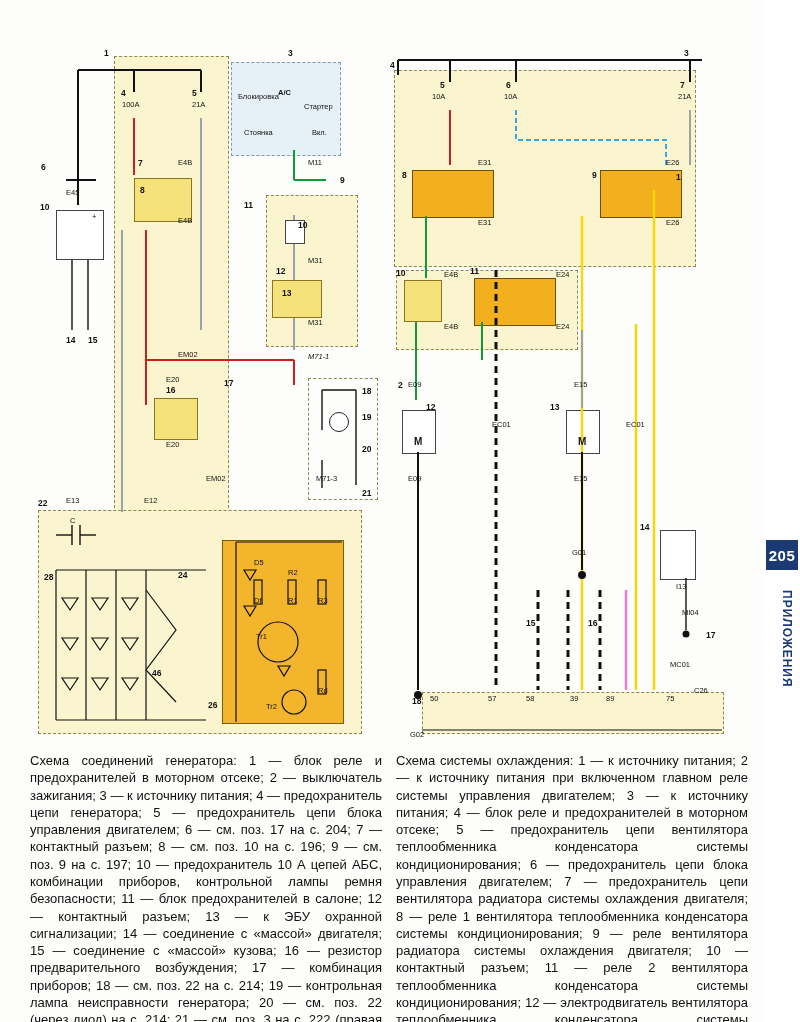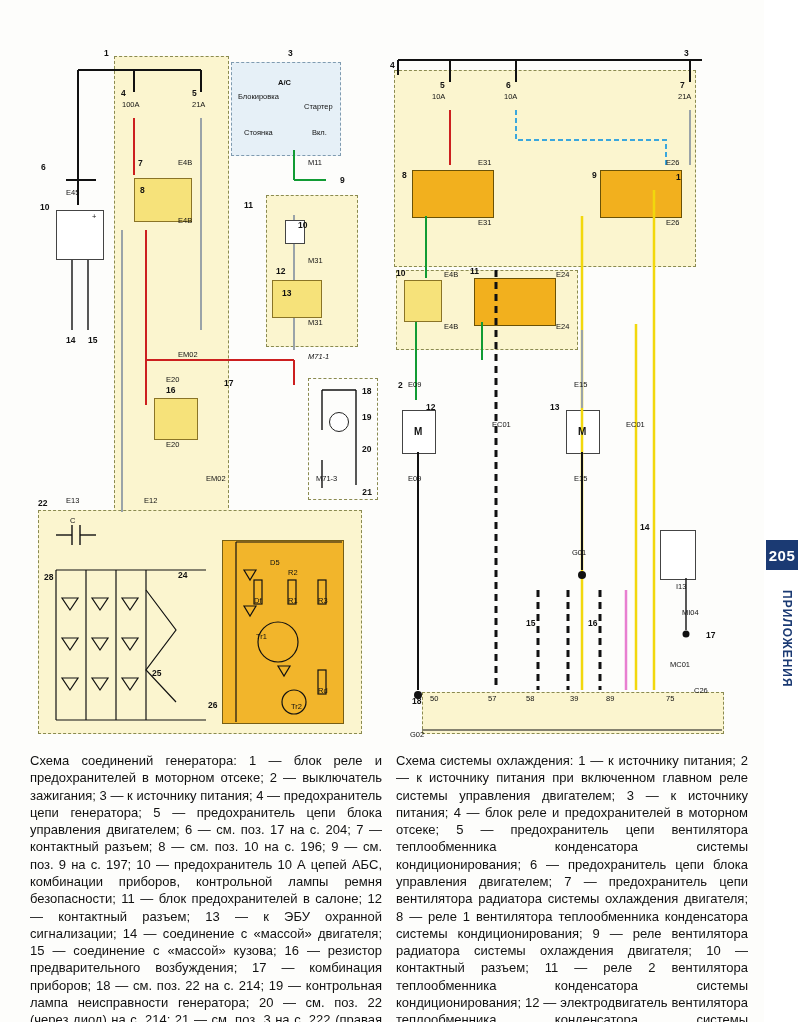--- a/index.html
+++ b/index.html
@@ -55,21 +55,21 @@
   }
   .box-lyellow{
     position:absolute;background:#f6e27a;border:1px solid #8a7426;
   }
   .box-white{
     position:absolute;background:#ffffff;border:1px solid #444;
   }
   .lbl{
     position:absolute;font-size:7.5px;color:#111;white-space:nowrap;
   }
-  .lbl.b{font-weight:bold;}
+  .lbl.b{font-weight:bold;margin-top:10px;}
   .num{
     position:absolute;font-size:8.5px;font-weight:bold;color:#111;
   }
   .circle{
     position:absolute;border:1px solid #222;border-radius:50%;background:#fff;
   }
   svg{position:absolute;left:0;top:0;overflow:visible;}
 </style>
 </head>
 <body>
@@ -193,25 +193,25 @@
       <div class="num" style="left:272px;top:190px;">10</div>
       <div class="num" style="left:250px;top:236px;">12</div>
       <div class="num" style="left:256px;top:258px;">13</div>
       <div class="num" style="left:40px;top:305px;">14</div>
       <div class="num" style="left:62px;top:305px;">15</div>
       <div class="num" style="left:140px;top:355px;">16</div>
       <div class="num" style="left:198px;top:348px;">17</div>
       <div class="num" style="left:336px;top:356px;">18</div>
       <div class="num" style="left:336px;top:382px;">19</div>
       <div class="num" style="left:336px;top:414px;">20</div>
-      <div class="num" style="left:336px;top:458px;font-family:Liberation Mono, monospace;">21</div>
+      <div class="num" style="left:336px;top:458px;">21</div>
       <div class="num" style="left:12px;top:468px;">22</div>
       <div class="num" style="left:18px;top:542px;">28</div>
       <div class="num" style="left:152px;top:540px;">24</div>
-      <div class="num" style="left:126px;top:638px;">25</div>
+      <div class="num" style="left:126px;top:638px;">46</div>
       <div class="num" style="left:182px;top:670px;">26</div>
 
       <div class="lbl" style="left:96px;top:70px;">100A</div>
       <div class="lbl" style="left:166px;top:70px;">21A</div>
       <div class="lbl" style="left:152px;top:128px;">E4B</div>
       <div class="lbl" style="left:152px;top:186px;">E4B</div>
       <div class="lbl" style="left:40px;top:158px;">E45</div>
       <div class="lbl" style="left:140px;top:345px;">E20</div>
       <div class="lbl" style="left:140px;top:410px;">E20</div>
       <div class="lbl" style="left:152px;top:320px;">EM02</div>
@@ -224,27 +224,27 @@
       <div class="lbl" style="left:40px;top:466px;">E13</div>
       <div class="lbl" style="left:118px;top:466px;">E12</div>
 
       <div class="lbl b" style="left:252px;top:48px;">А/С</div>
       <div class="lbl" style="left:212px;top:62px;">Блокировка</div>
       <div class="lbl" style="left:278px;top:72px;">Стартер</div>
       <div class="lbl" style="left:218px;top:98px;">Стоянка</div>
       <div class="lbl" style="left:286px;top:98px;">Вкл.</div>
 
       <div class="lbl" style="left:44px;top:486px;">С</div>
-      <div class="lbl" style="left:228px;top:528px;margin-left:16px;">D5</div>
+      <div class="lbl" style="left:228px;top:528px;">D5</div>
       <div class="lbl" style="left:262px;top:538px;">R2</div>
       <div class="lbl" style="left:228px;top:566px;">Df</div>
       <div class="lbl" style="left:262px;top:566px;text-align:center;">R1</div>
       <div class="lbl" style="left:292px;top:566px;">R3</div>
       <div class="lbl" style="left:230px;top:602px;text-align:center;">Tr1</div>
-      <div class="lbl" style="left:240px;top:672px;margin-left:25px;">Tr2</div>
+      <div class="lbl" style="left:240px;top:672px;">Tr2</div>
       <div class="lbl" style="left:292px;top:656px;">Rd</div>
     </div>
 
     <div>
       <div class="panel" style="left:368px;top:40px;width:300px;height:195px;"></div>
       <div class="panel" style="left:370px;top:240px;width:180px;height:78px;"></div>
       <div class="panel" style="left:396px;top:662px;width:300px;height:40px;"></div>
 
       <div class="box-yellow" style="left:386px;top:140px;width:80px;height:46px;"></div>
       <div class="box-yellow" style="left:574px;top:140px;width:80px;height:46px;"></div>

